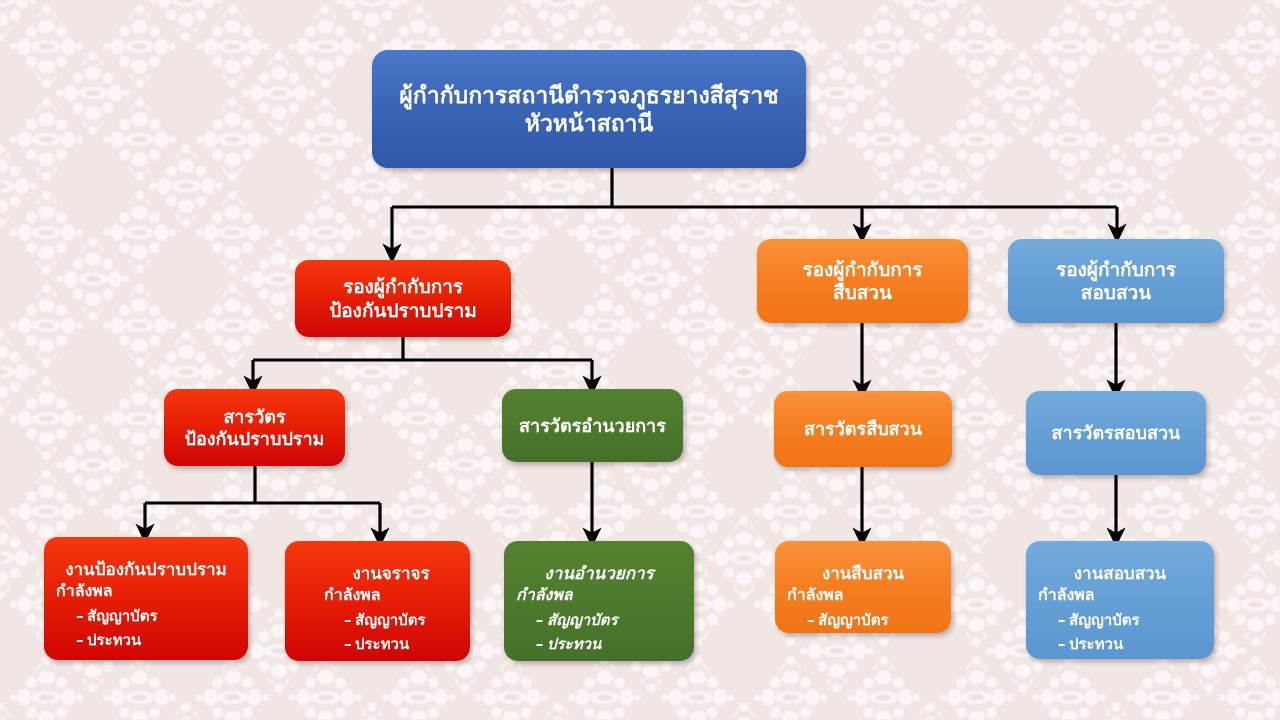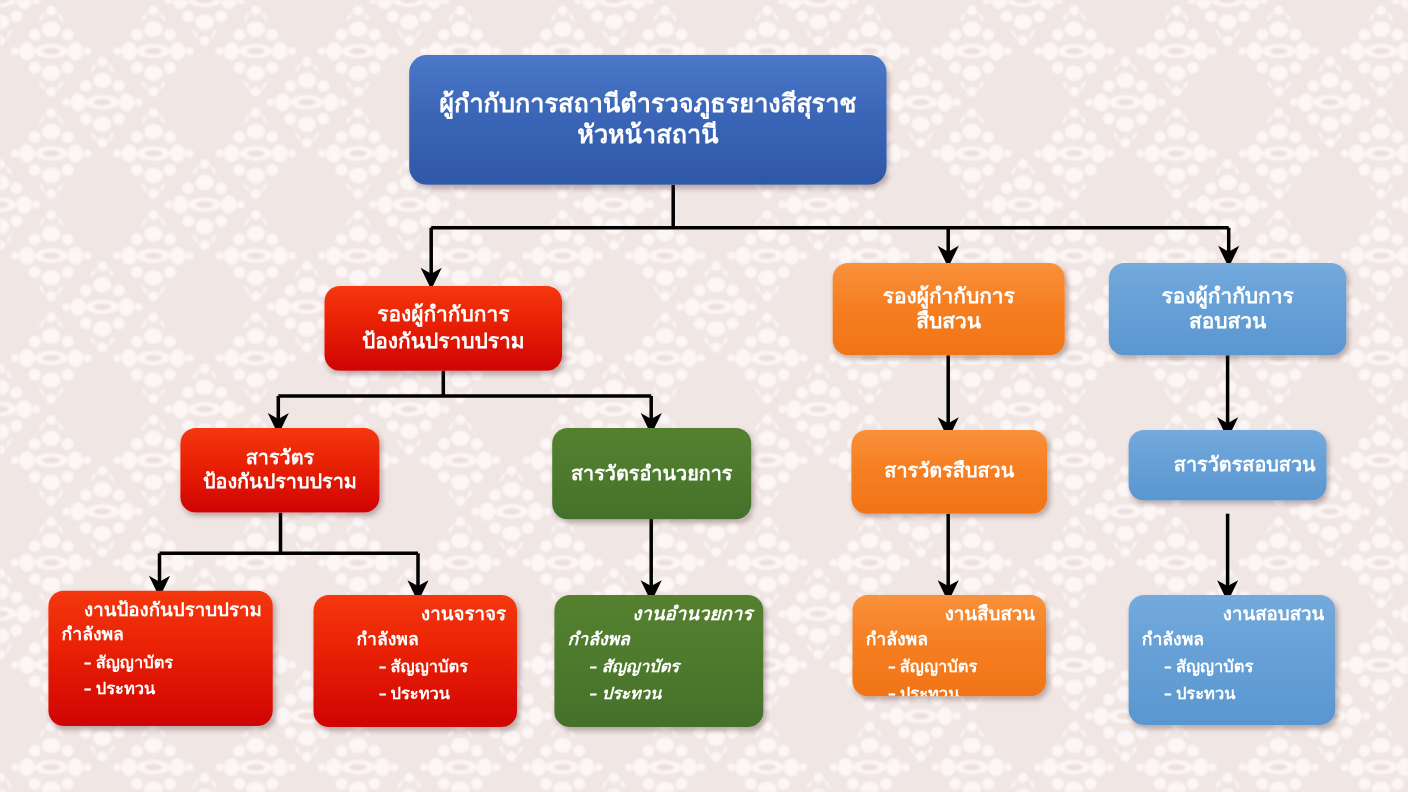--- a/index.html
+++ b/index.html
@@ -101,23 +101,24 @@
     color: #ffffff;
     box-shadow: 2px 3px 5px rgba(80, 50, 50, 0.33);
     padding: 8px 10px 9px 10px;
     overflow: hidden;
     display: flex;
     flex-direction: column;
   }
   .leaf-title {
     font-size: 17px;
     font-weight: 600;
-    text-align: right;
+    text-align: center;
     line-height: 1.25;
     margin-bottom: 1px;
+    margin-top: 14px;
   }
   .leaf-subtitle {
     font-size: 16px;
     font-weight: 600;
     text-align: left;
     line-height: 1.3;
     padding-left: 2px;
   }
   .leaf-list {
     list-style: none;
@@ -239,29 +240,29 @@
   <div class="node level2-node theme-blue" style="left:1008px; top:239px; width:216px; height:84px;">
     <span class="line">รองผู้กำกับการ</span>
     <span class="line">สอบสวน</span>
   </div>
 
   <div class="node level3-node theme-red" style="left:164px; top:389px; width:181px; height:77px;">
     <span class="line">สารวัตร</span>
     <span class="line">ป้องกันปราบปราม</span>
   </div>
 
-  <div class="node level3-node theme-green" style="left:502px; top:389px; width:181px; height:83px;">
+  <div class="node level3-node theme-green" style="left:502px; top:389px; width:181px; height:73px;">
     <span class="line">สารวัตรอำนวยการ</span>
   </div>
 
   <div class="node level3-node theme-orange" style="left:774px; top:391px; width:178px; height:76px;">
     <span class="line">สารวัตรสืบสวน</span>
   </div>
 
-  <div class="node level3-node theme-blue" style="left:1026px; top:391px; width:180px; height:64px;align-items:flex-end;">
+  <div class="node level3-node theme-blue" style="left:1026px; top:391px; width:180px; height:84px;">
     <span class="line">สารวัตรสอบสวน</span>
   </div>
 
   <div class="leaf-node theme-red" style="left:44px; top:537px; width:204px; height:123px;">
     <div class="leaf-title">งานป้องกันปราบปราม</div>
     <div class="leaf-subtitle">กำลังพล</div>
     <ul class="leaf-list">
       <li><span class="dash">–</span><span>สัญญาบัตร</span></li>
       <li><span class="dash">–</span><span>ประทวน</span></li>
     </ul>

